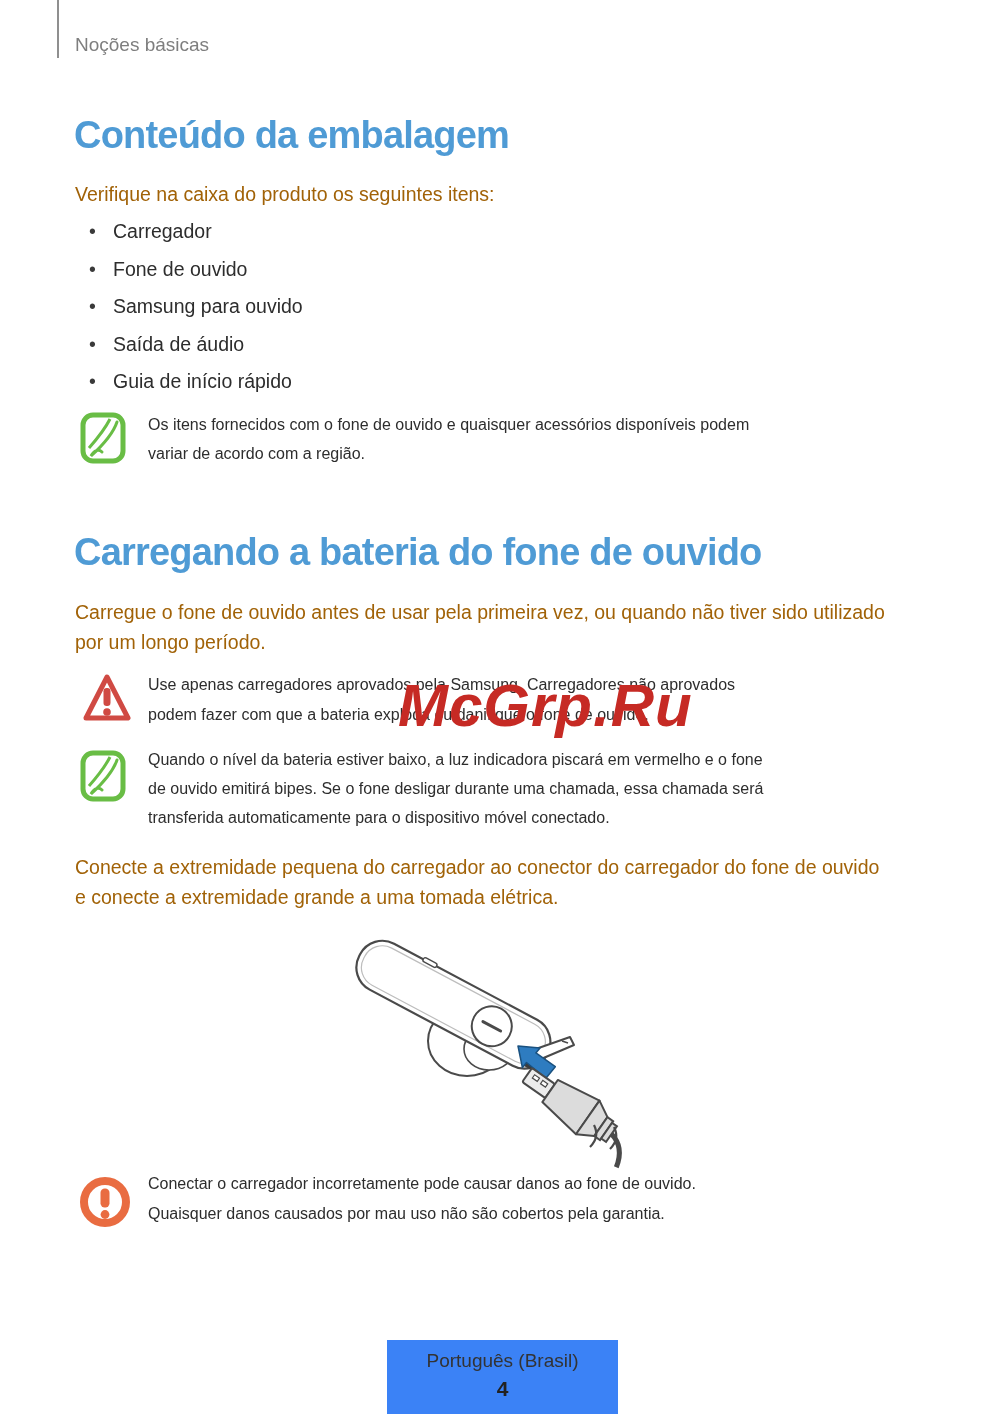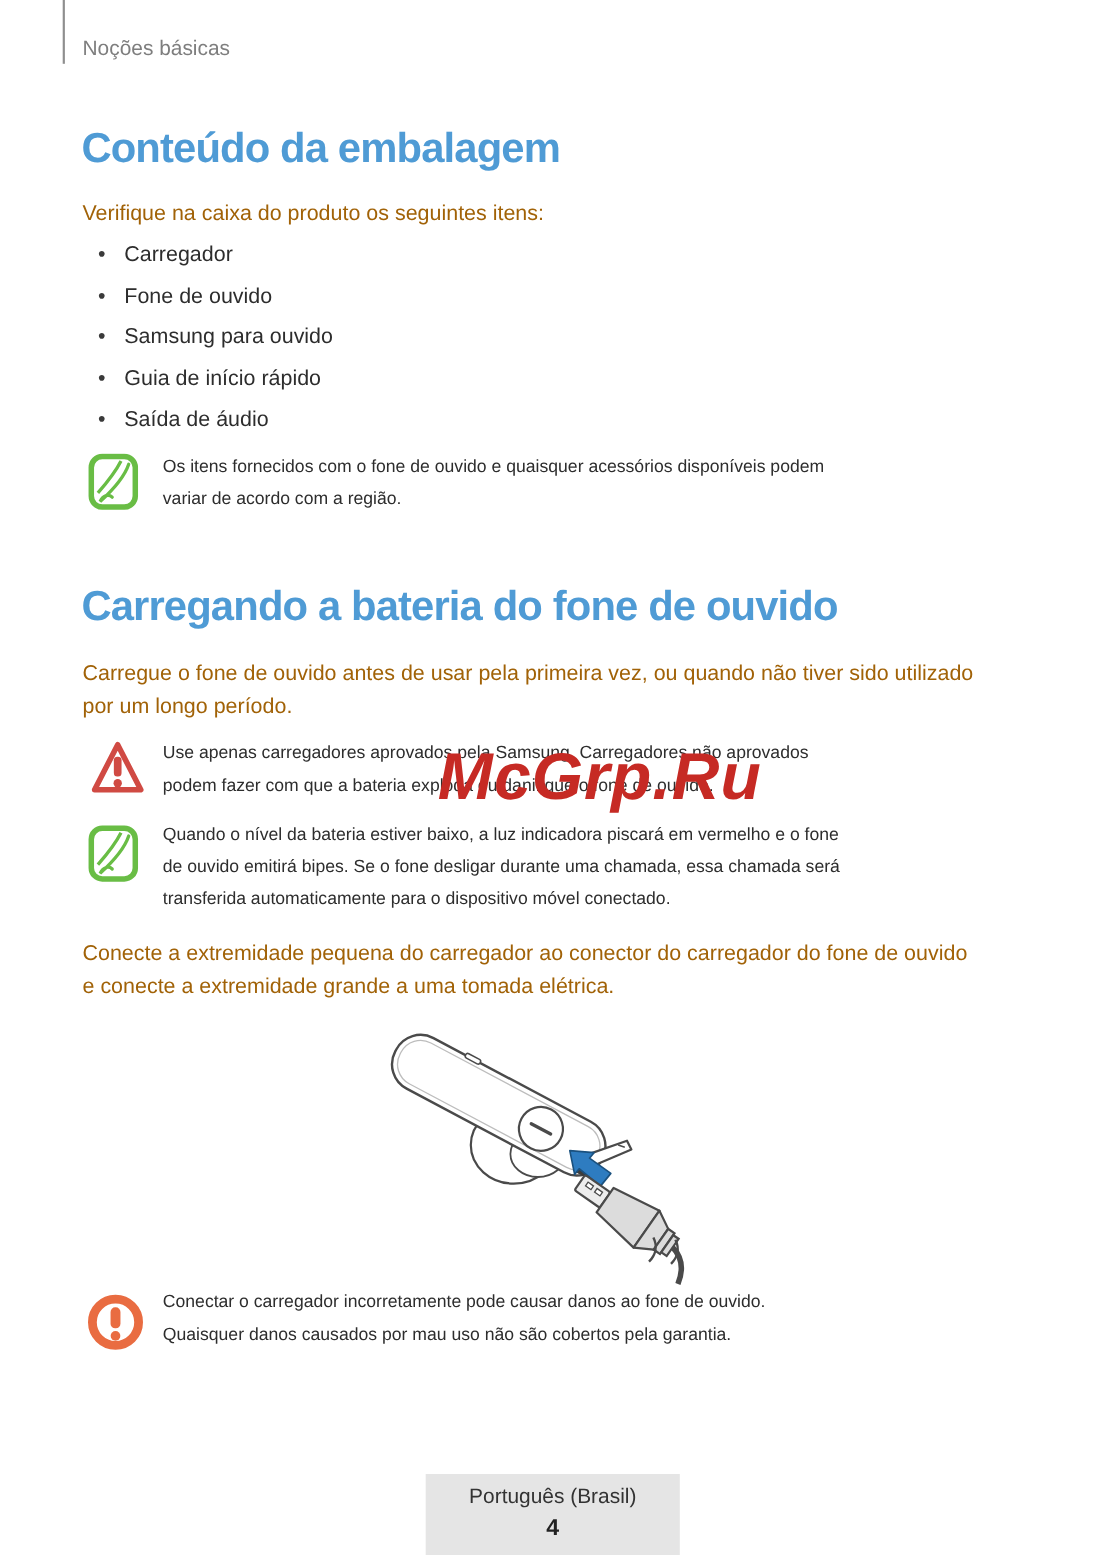--- a/index.html
+++ b/index.html
@@ -35,43 +35,43 @@
   .note2-icon{left:80px;top:750px;}
   .note2-text{left:148px;top:745px;}
   .caution-icon{left:80px;top:1176px;}
   .caution-text{left:148px;top:1169px;}
   .illustration{left:350px;top:918px;width:300px;height:252px;overflow:visible;}
   .watermark{
     left:398px;top:682px;font-size:60px;line-height:48px;font-style:italic;font-weight:bold;
     color:#c62a24;letter-spacing:1px;
   }
   .footer-box{
-    left:387px;top:1340px;width:231px;height:74px;background:#e5e5e5;text-align:center;
+    left:387px;top:1340px;width:231px;height:74px;background:#3b82f6;text-align:center;
     box-sizing:border-box;padding-top:9px;
   }
   .footer-lang{font-size:19px;line-height:24px;color:#333333;}
   .footer-num{font-size:21px;line-height:26px;font-weight:bold;color:#222222;margin-top:3px;}
 </style>
 </head>
 <body>
 
 <div class="page">
 
   <div class="abs chapter-rule"></div>
   <div class="abs chapter-label">Noções básicas</div>
 
   <div class="abs heading h1">Conteúdo da embalagem</div>
   <div class="abs body-text pre intro1">Verifique na caixa do produto os seguintes itens:</div>
 
   <ul class="abs item-list">
     <li>Carregador</li>
     <li>Fone de ouvido</li>
     <li>Samsung para ouvido</li>
+    <li>Saída de áudio</li>
     <li>Guia de início rápido</li>
-    <li>Saída de áudio</li>
   </ul>
 
   <span class="abs note1-icon">
     <svg width="46" height="52" viewBox="0 0 46 52">
       <rect x="3" y="3" width="40" height="46" rx="10" fill="none" stroke="#69bd45" stroke-width="5"></rect>
       <path d="M30 7 C 25 17, 16 28, 9 36" fill="none" stroke="#69bd45" stroke-width="3"></path>
       <path d="M37 10 C 33 22, 23 33, 11 44 C 14 38, 19 37, 22 40" fill="none" stroke="#69bd45" stroke-width="3" stroke-linecap="round"></path>
     </svg>
   </span>
   <div class="abs callout-text pre note1-text">Os itens fornecidos com o fone de ouvido e quaisquer acessórios disponíveis podem

